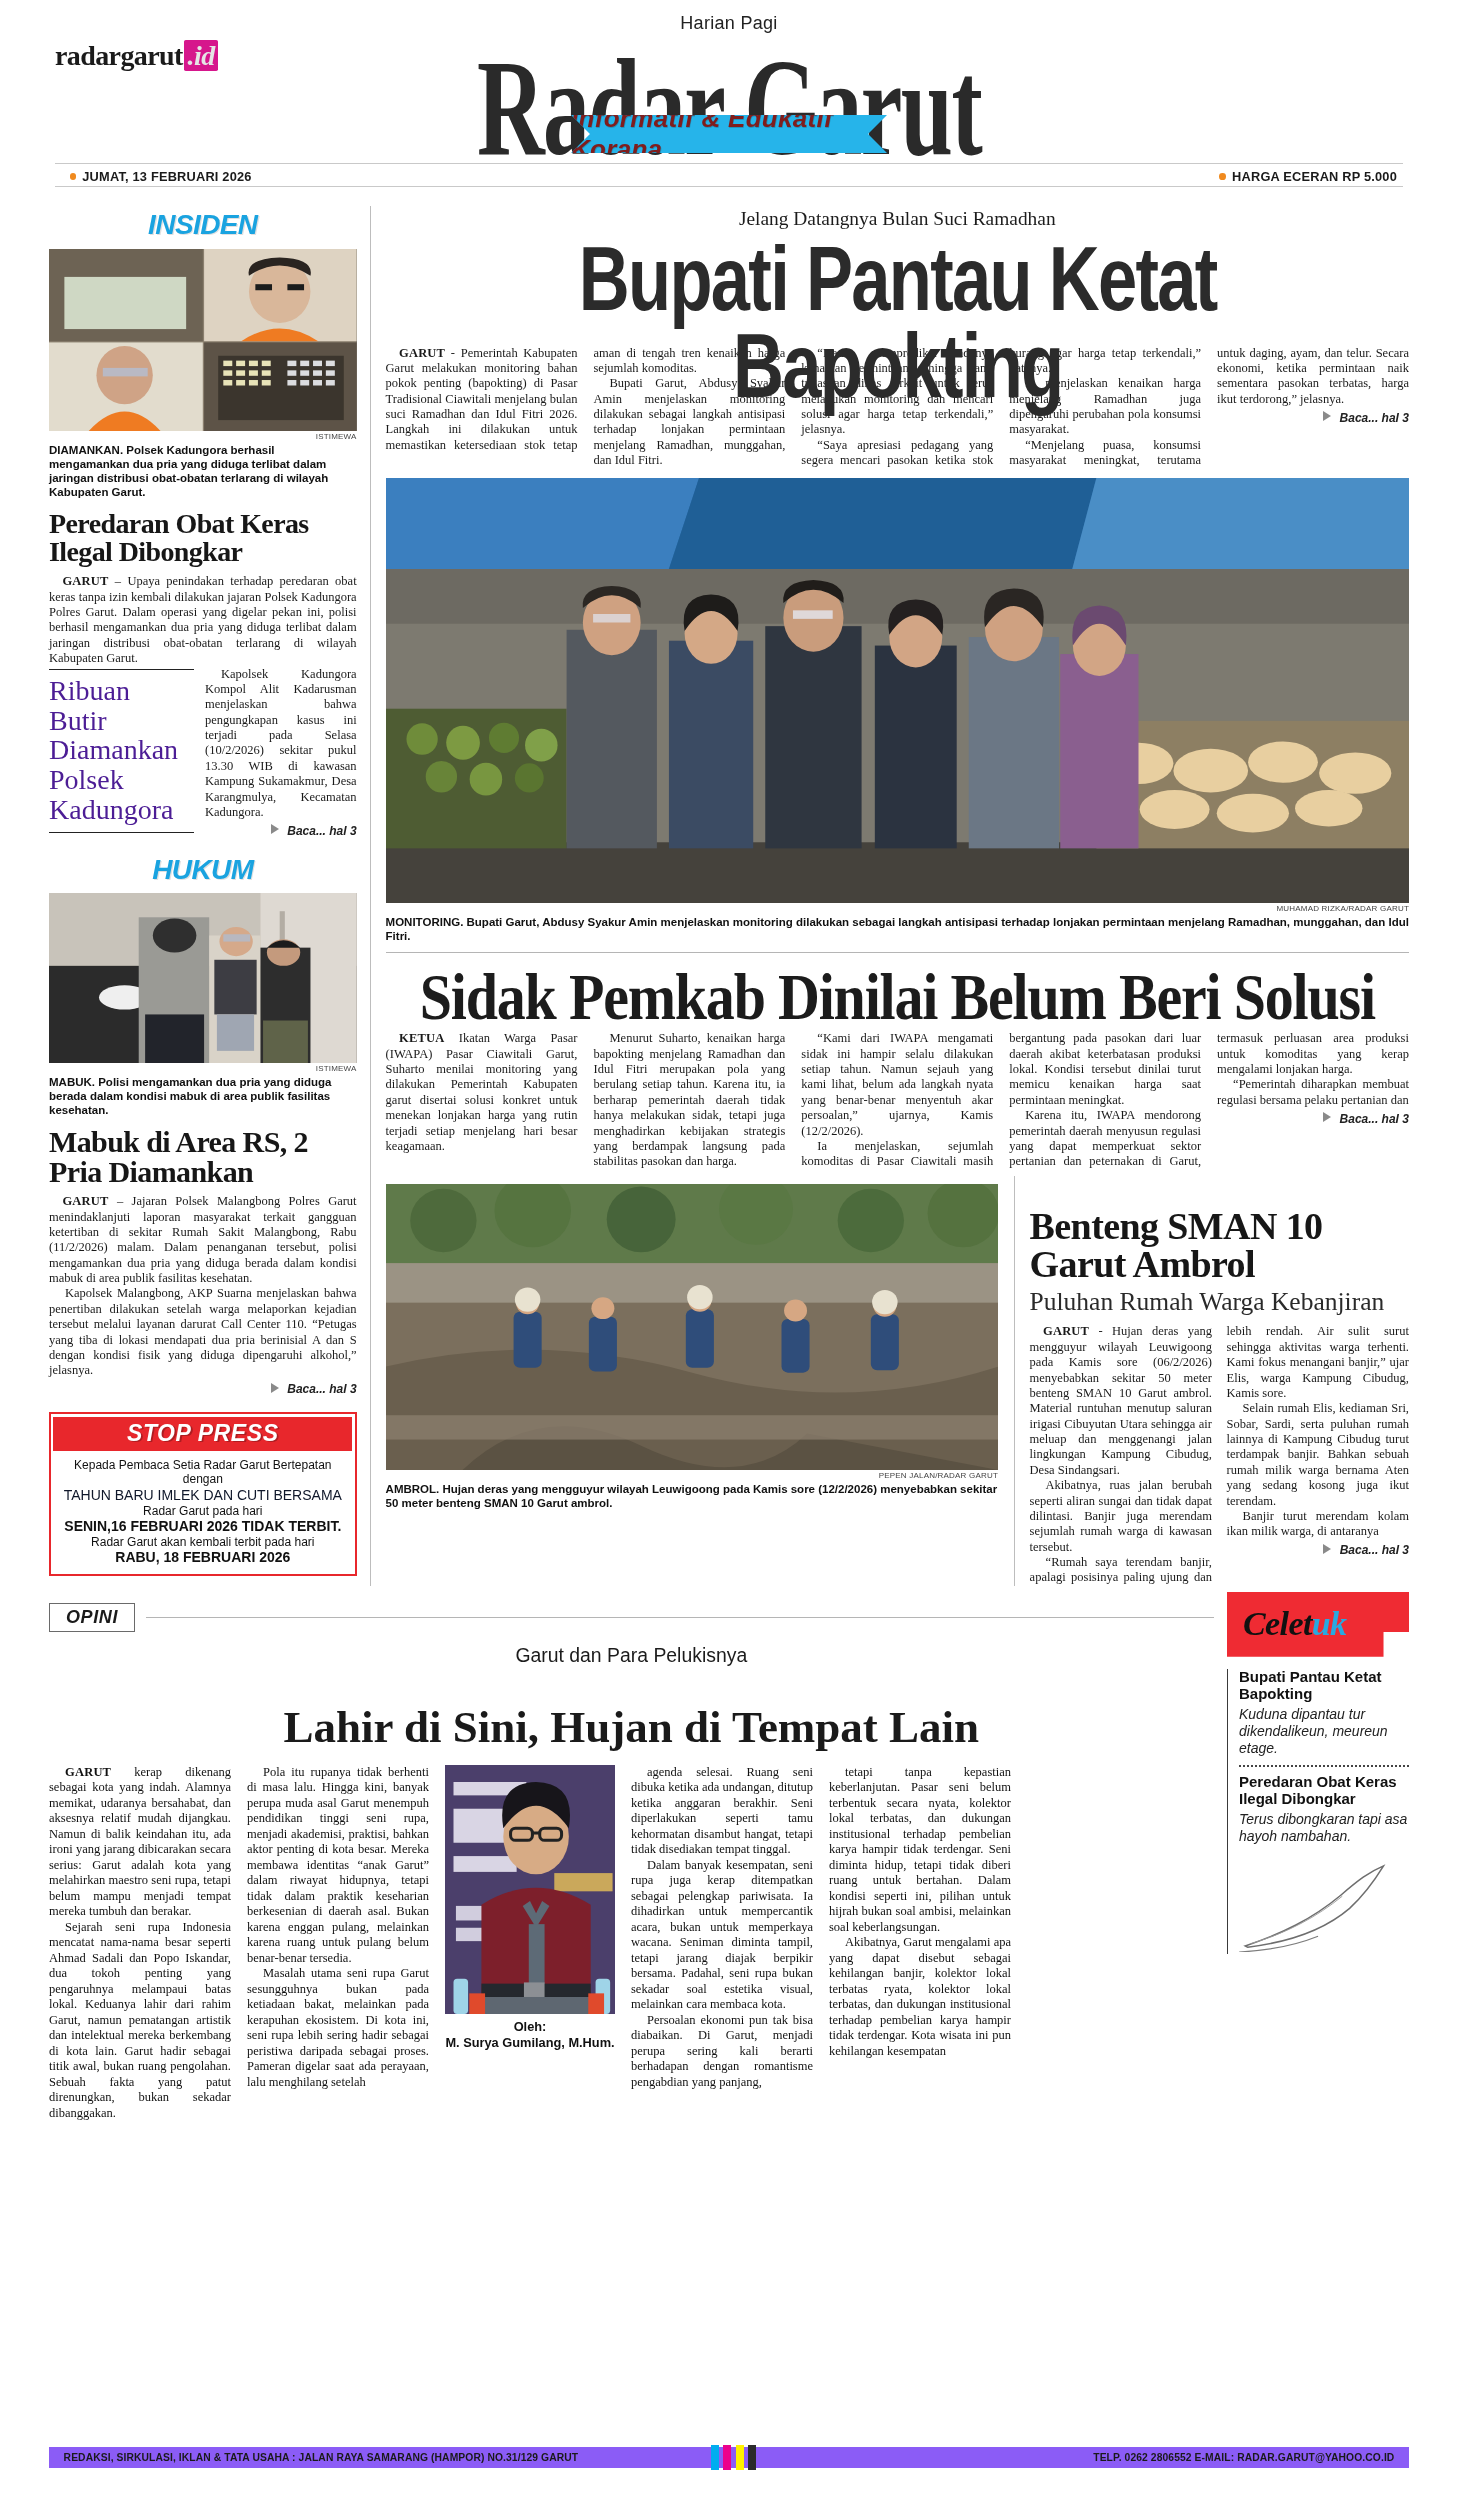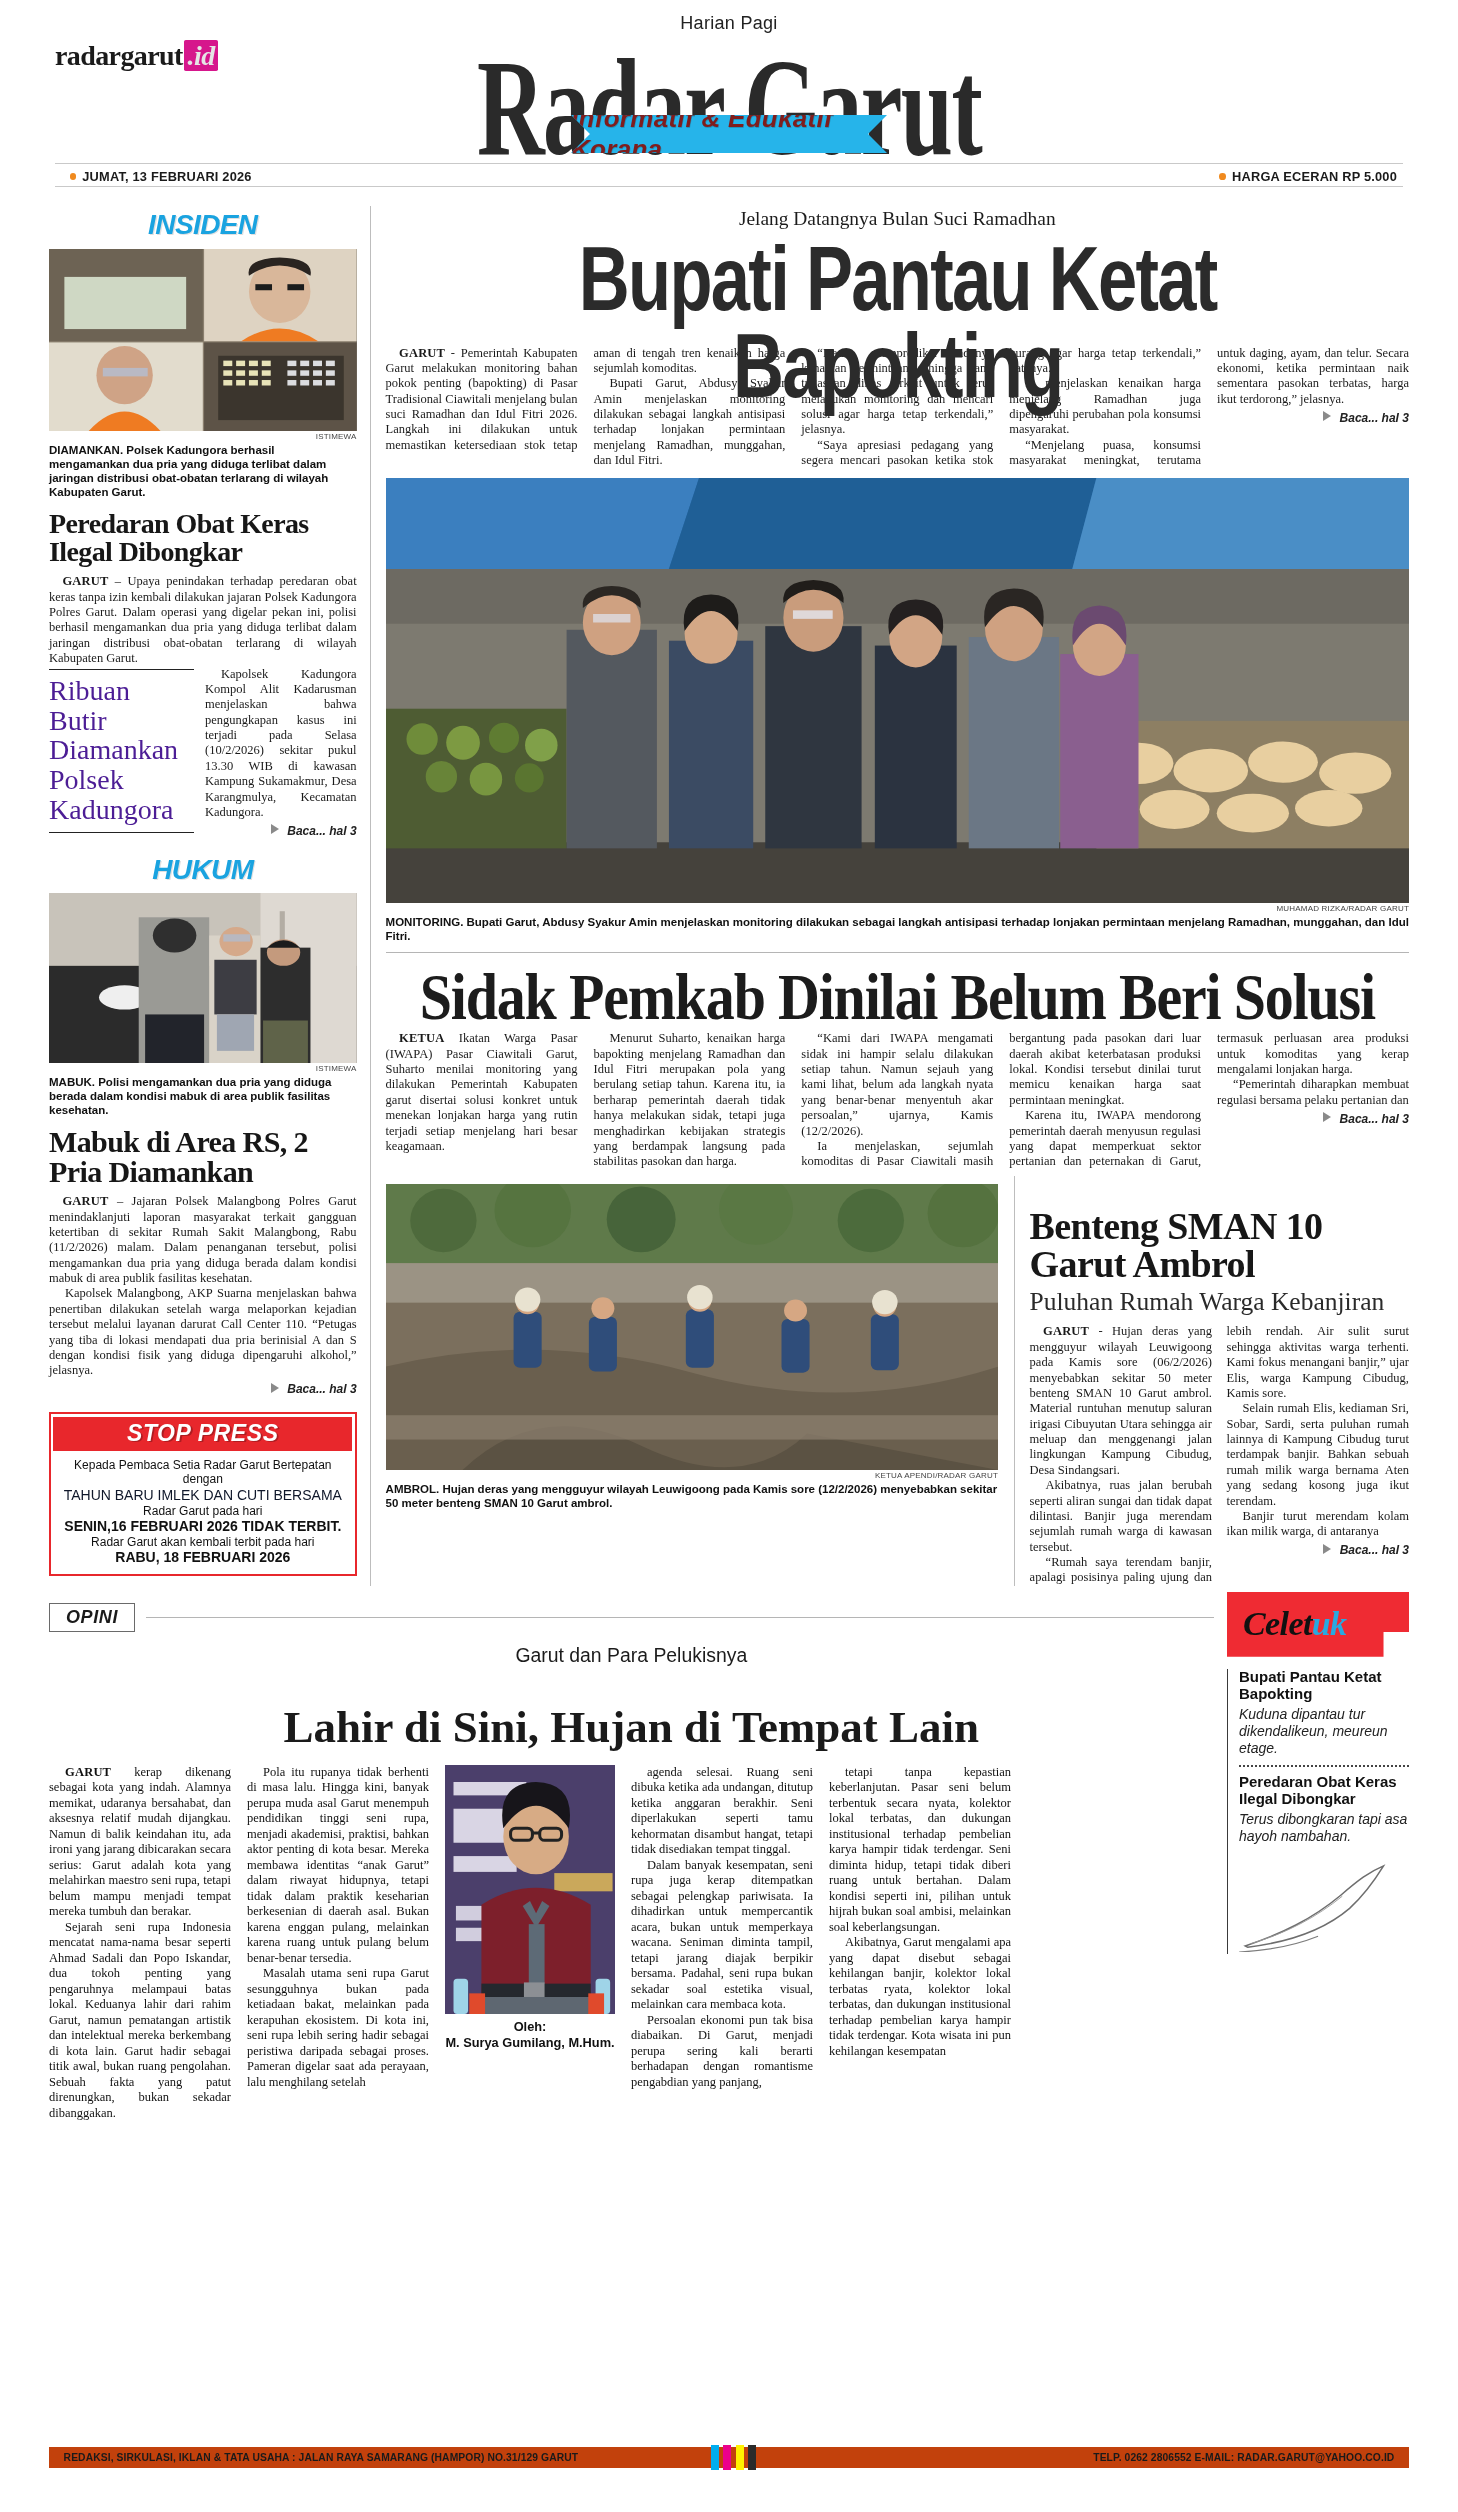--- a/index.html
+++ b/index.html
@@ -239,21 +239,21 @@
     font-size:14px; line-height:1.2; color:#222; margin-top:3.6px;
   }
   .cel-sep {
     border-top:2.4px dotted #444; margin:8.5px 0 7.3px;
   }
   .quill { margin-top:16px; opacity:.85; }
 
   
   .footer {
     position:absolute; left:49px; right:49px; bottom:44px;
-    height:20.7px; background:#c2410c; display:flex; align-items:center;
+    height:20.7px; background:#8b5cf6; display:flex; align-items:center;
     font-family:"Liberation Sans", sans-serif; font-weight:bold;
     font-size:10.3px; letter-spacing:0.1px; color:#1a1a1a;
   }
   .footer .f-left { padding-left:14.6px; }
   .footer .f-right { margin-left:auto; padding-right:14.6px; }
   .cmyk { display:flex; position:absolute; left:662px; top:-2.4px; height:25.5px; }
   .cmyk i { display:block; width:8px; height:25.5px; }
   .cmyk i.c{background:#00adef}.cmyk i.m{background:#ec008c}
   .cmyk i.y{background:#fff200}.cmyk i.k{background:#2b2b2b}
   .cmyk i.sp{background:transparent;width:4.3px}
@@ -527,21 +527,21 @@
                 <circle cx="782" cy="200" r="18"></circle>
               </g>
               <g fill="#e8e2d0">
                 <circle cx="222" cy="190" r="20"></circle>
                   <circle cx="492" cy="186" r="20"></circle>
                   <circle cx="782" cy="194" r="20"></circle>
               </g>
               <rect x="0" y="380" width="960" height="40" fill="#8e8270" opacity=".7"></rect>
             </svg>
           </div>
-          <div class="photo-credit">KETUA APENDI/RADAR GARUT</div>
+          <div class="photo-credit">PEPEN JALAN/RADAR GARUT</div>
           <div class="photo-caption"><b>AMBROL.</b><span> Hujan deras yang mengguyur wilayah Leuwigoong pada Kamis sore (12/2/2026) menyebabkan sekitar 50 meter benteng SMAN 10 Garut ambrol.</span></div>
         </div>
 
         <div class="ls-right">
           <h2 class="benteng-head">Benteng SMAN 10 Garut Ambrol</h2>
           <div class="benteng-sub">Puluhan Rumah Warga Kebanjiran</div>
           <div class="two-col body-text">
             <p class="first"><span class="dateline">GARUT</span><span> - Hujan deras yang mengguyur wilayah Leuwigoong pada Kamis sore (06/2/2026) menyebabkan sekitar 50 meter benteng SMAN 10 Garut ambrol. Material runtuhan menutup saluran irigasi Cibuyutan Utara sehingga air meluap dan menggenangi jalan lingkungan Kampung Cibudug, Desa Sindangsari.</span></p>
             <p>Akibatnya, ruas jalan berubah seperti aliran sungai dan tidak dapat dilintasi. Banjir juga merendam sejumlah rumah warga di kawasan tersebut.</p>
             <p>“Rumah saya terendam banjir, apalagi posisinya paling ujung dan lebih rendah. Air sulit surut sehingga aktivitas warga terhenti. Kami fokus menangani banjir,” ujar Elis, warga Kampung Cibudug, Kamis sore.</p>

